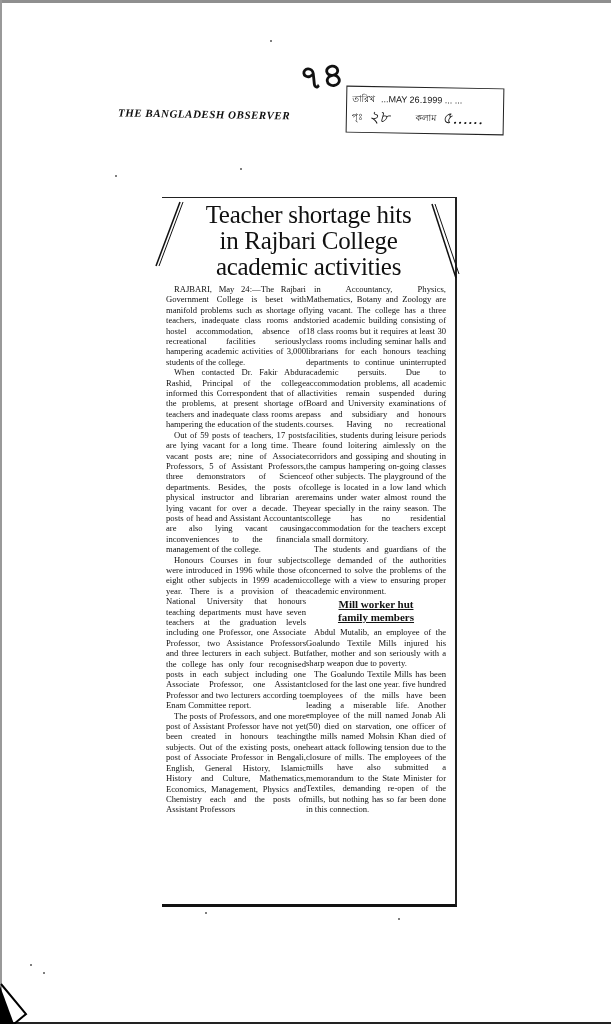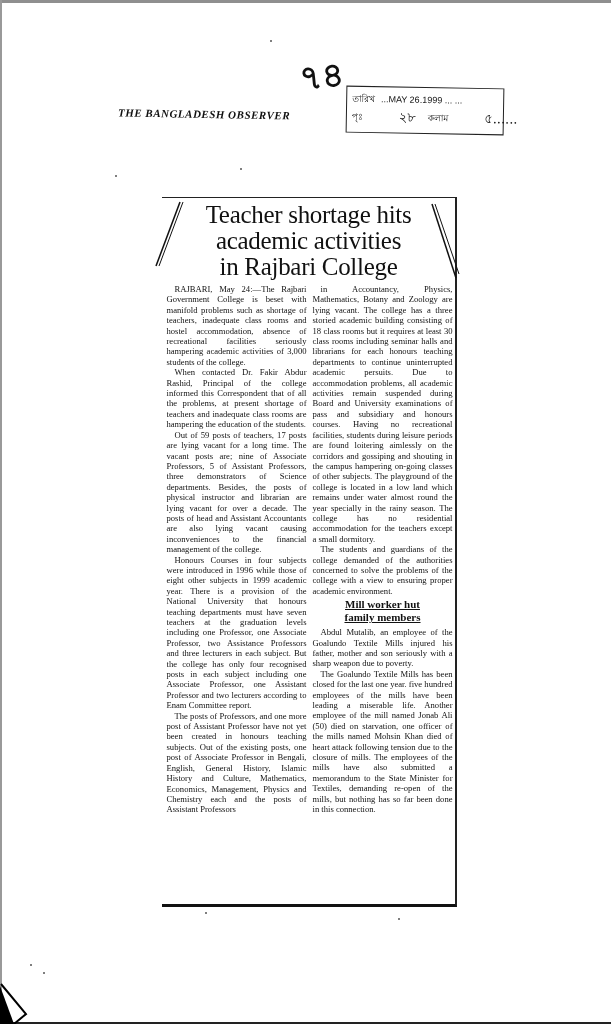--- a/index.html
+++ b/index.html
@@ -19,31 +19,31 @@
   .page-handwritten {
     position: absolute; left: 300px; top: 50px; font-family: "DejaVu Serif", serif;
     font-weight: bold; font-size: 34px; color: #111; transform: rotate(-6deg);
   }
   .stamp {
     position: absolute; left: 346px; top: 87px; width: 158px; height: 47px; border: 1.5px solid #222;
     font-family: "Liberation Sans", sans-serif; font-size: 9px; color: #111; padding: 3px 5px; box-sizing: border-box;
     transform: rotate(1deg);
   }
   .stamp .row { display: flex; gap: 6px; align-items: center; height: 18px; white-space: nowrap; }
-  .stamp .hand { font-family: "DejaVu Serif", serif; font-size: 13px; margin-left: 30px; }
+  .stamp .hand { font-family: "DejaVu Serif", serif; font-style: italic; font-size: 16px; }
   .article {
     position: absolute; left: 162px; top: 197px; width: 293px; height: 706px;
     border-top: 1.5px solid #222; border-right: 2px solid #222; border-bottom: 3px solid #111;
   }
   .headline {
     text-align: center; font-family: "Liberation Serif", serif; font-weight: normal; font-size: 25px;
     line-height: 26px; margin-top: 4px; letter-spacing: -.3px;
   }
   .byline { text-align: center; font-weight: bold; font-size: 10px; margin-top: 6px; }
-  .columns { display: flex; gap: 6px; padding: 4px 2px 0 4px; justify-content: center; }
+  .columns { display: flex; padding: 4px 2px 0 4px; }
   .col { width: 140px; font-size: 8.6px; line-height: 10.4px; text-align: justify; }
   .col p { margin: 0; text-indent: 8px; }
   .subhead { text-align: center; font-weight: bold; font-size: 11px; line-height: 13px; margin: 2px 0 3px; text-decoration: underline; }
   .slash { position: absolute; }
   .speck { position: absolute; width: 2px; height: 2px; background: #555; border-radius: 1px; }
 </style>
 </head>
 <body>
 
 <div class="page-edge-top"></div>
@@ -77,22 +77,22 @@
     <line x1="26" y1="2" x2="2" y2="66" stroke="#111" stroke-width="1.5"></line>
     <line x1="29" y1="2" x2="5" y2="66" stroke="#111" stroke-width="1"></line>
   </svg>
   <svg class="slash" style="left:268px;top:4px" width="30" height="80" viewBox="0 0 30 80">
     <line x1="2" y1="2" x2="26" y2="76" stroke="#111" stroke-width="1.5"></line>
     <line x1="5" y1="2" x2="29" y2="72" stroke="#111" stroke-width="1"></line>
   </svg>
 
   <div class="headline">
     <div>Teacher shortage hits</div>
+    <div>in Rajbari College</div>
     <div>academic activities</div>
-    <div>in Rajbari College</div>
   </div>
 
   <div class="columns">
     <div class="col">
       <p>RAJBARI, May 24:—The Rajbari Government College is beset with manifold problems such as shortage of teachers, inadequate class rooms and hostel accommodation, absence of recreational facilities seriously hampering academic activities of 3,000 students of the college.</p>
       <p>When contacted Dr. Fakir Abdur Rashid, Principal of the college informed this Correspondent that of all the problems, at present shortage of teachers and inadequate class rooms are hampering the education of the students.</p>
       <p>Out of 59 posts of teachers, 17 posts are lying vacant for a long time. The vacant posts are; nine of Associate Professors, 5 of Assistant Professors, three demonstrators of Science departments. Besides, the posts of physical instructor and librarian are lying vacant for over a decade. The posts of head and Assistant Accountants are also lying vacant causing inconveniences to the financial management of the college.</p>
       <p>Honours Courses in four subjects were introduced in 1996 while those of eight other subjects in 1999 academic year. There is a provision of the National University that honours teaching departments must have seven teachers at the graduation levels including one Professor, one Associate Professor, two Assistance Professors and three lecturers in each subject. But the college has only four recognised posts in each subject including one Associate Professor, one Assistant Professor and two lecturers according to Enam Committee report.</p>
       <p>The posts of Professors, and one more post of Assistant Professor have not yet been created in honours teaching subjects. Out of the existing posts, one post of Associate Professor in Bengali, English, General History, Islamic History and Culture, Mathematics, Economics, Management, Physics and Chemistry each and the posts of Assistant Professors</p>
     </div>

